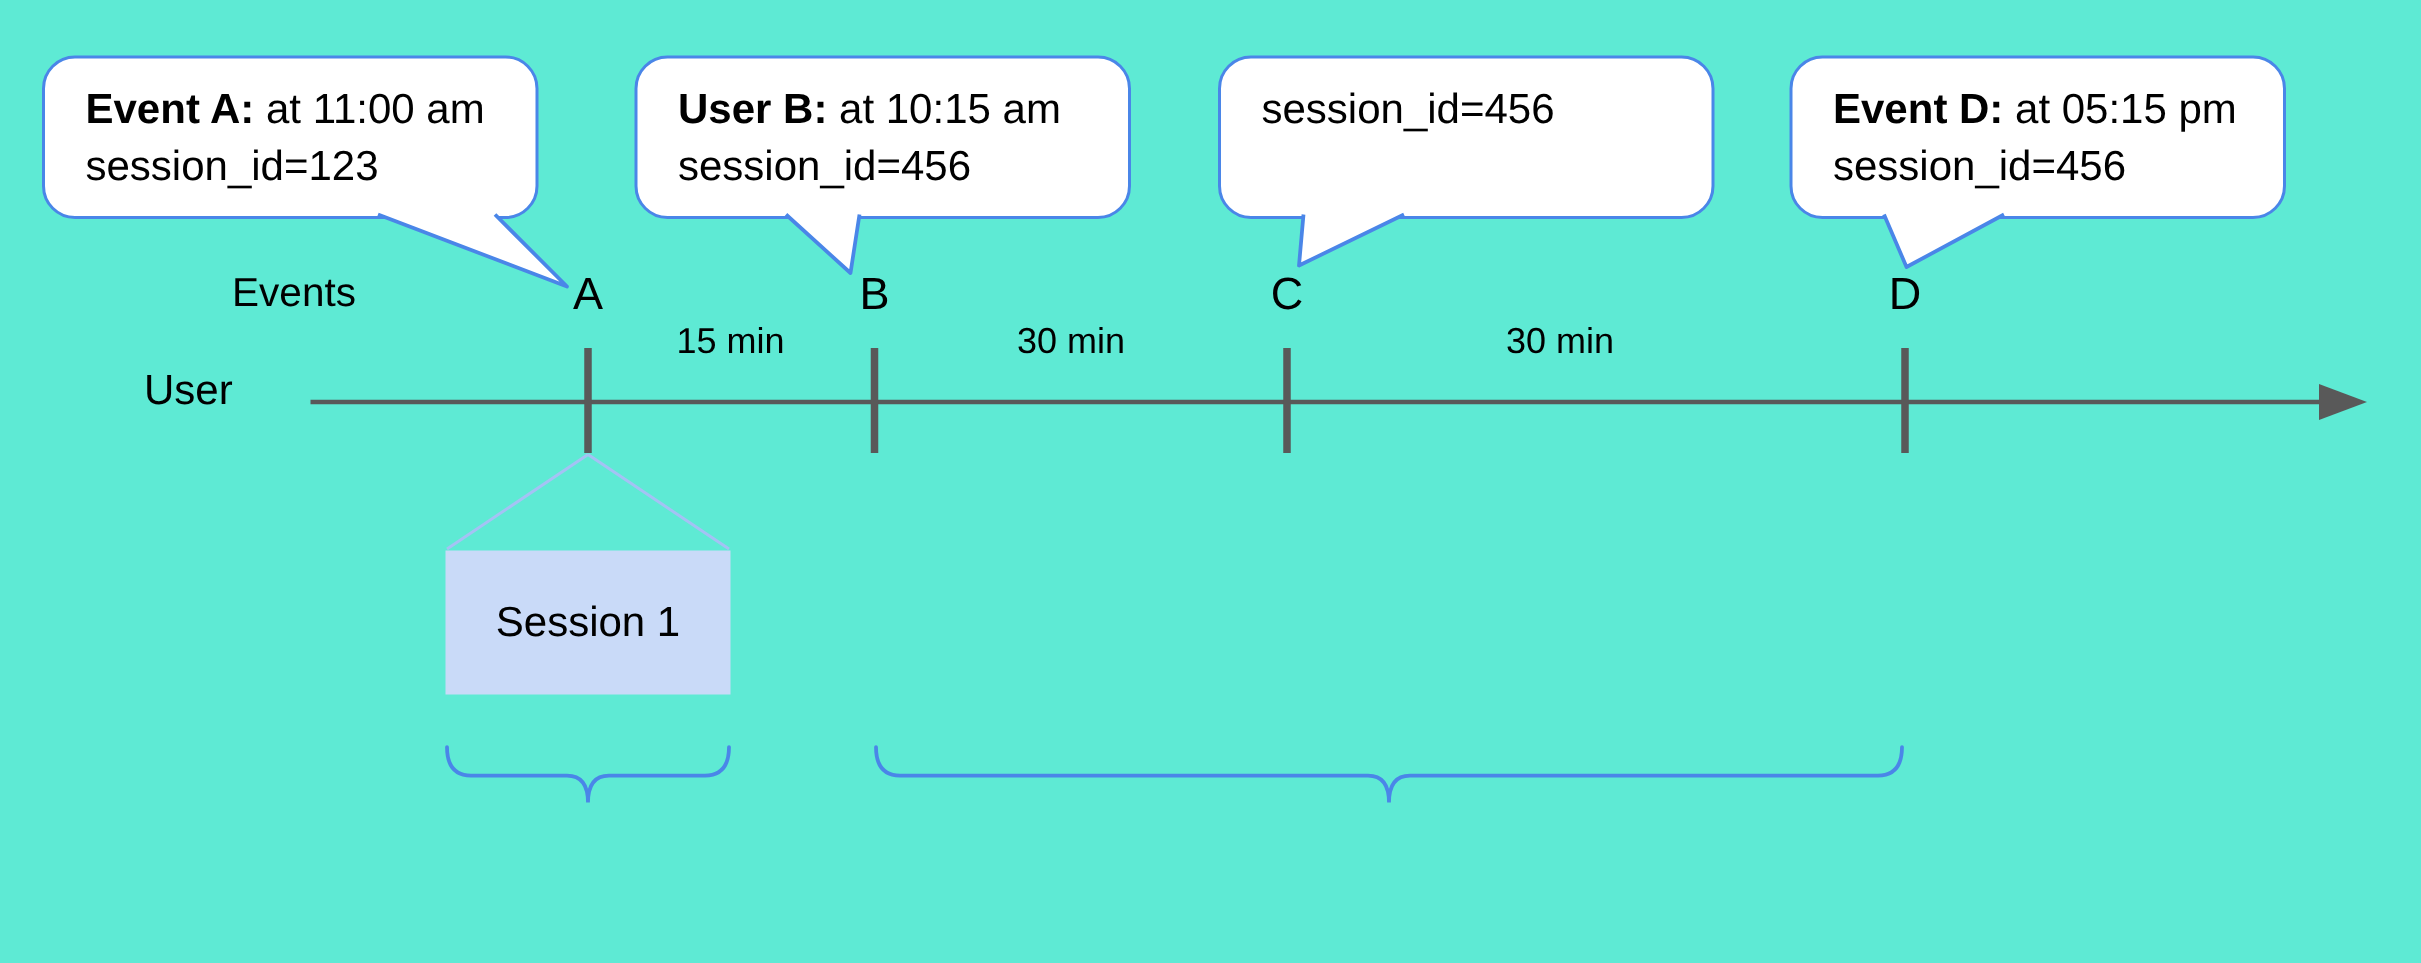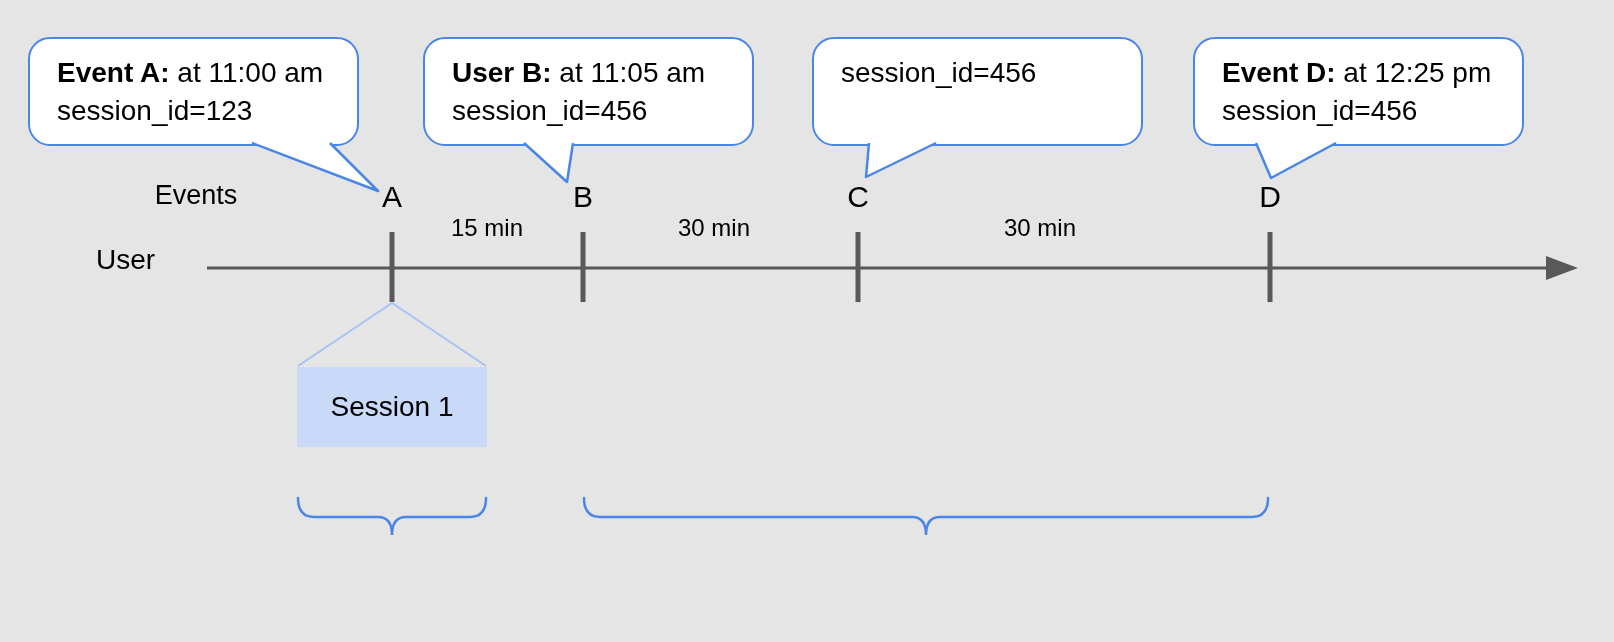--- a/index.html
+++ b/index.html
@@ -1,56 +1,56 @@
 <!DOCTYPE html>
 <html><head>
 <meta charset="utf-8">
 <style>
   html,body{margin:0;padding:0;background:#ffffff;}
   .canvas{
-    position:relative;width:1614px;height:642px;background:#e5e5e5;overflow:hidden;
+    position:relative;width:1614px;height:642px;background:#5eead4;overflow:hidden;
     font-family:"Liberation Sans", sans-serif;color:#000;
   }
   .overlay{position:absolute;left:0;top:0;width:1614px;height:642px;z-index:5;pointer-events:none;}
   .callout{
     position:absolute;top:37px;width:300px;height:72px;background:#fff;
     border:2.5px solid #4a86e8;border-radius:22px;padding:15px 0 18px 27px;
     font-size:28px;line-height:38px;z-index:2;
   }
   .callout .l1 b{font-weight:bold;}
   .lbl{position:absolute;font-size:29px;white-space:nowrap;z-index:3;}
   .center{transform:translateX(-50%);}
   .events-lbl{left:196px;top:180px;font-size:27px;text-align:center;}
   .user-lbl{left:96px;top:244px;font-size:28px;}
   .evt-letter{top:180px;font-size:30px;}
   .interval{top:214px;font-size:24px;}
   .session-box{
-    position:absolute;top:367px;height:80px;background:#c9daf8;z-index:1;
+    position:absolute;top:367px;height:96px;background:#c9daf8;z-index:1;
     display:flex;align-items:center;justify-content:center;font-size:28px;
   }
   .sess-len{top:572px;font-size:29px;}
 </style>
 </head>
 <body>
 
 <div class="canvas">
 
   <div class="callout" style="left:28px">
     <div class="l1"><b>Event A:</b><span> at 11:00 am</span></div>
     <div class="l2">session_id=123</div>
   </div>
   <div class="callout" style="left:423px">
-    <div class="l1"><b>User B:</b><span> at 11:05 am</span></div>
+    <div class="l1"><b>User B:</b><span> at 10:15 am</span></div>
     <div class="l2">session_id=456</div>
   </div>
   <div class="callout" style="left:812px">
     <div class="l2">session_id=456</div>
   </div>
   <div class="callout" style="left:1193px">
-    <div class="l1"><b>Event D:</b><span> at 12:25 pm</span></div>
+    <div class="l1"><b>Event D:</b><span> at 05:15 pm</span></div>
     <div class="l2">session_id=456</div>
   </div>
 
   <div class="lbl events-lbl center">Events</div>
   <div class="lbl user-lbl">User</div>
 
   <div class="lbl evt-letter center" style="left:392px">A</div>
   <div class="lbl evt-letter center" style="left:583px">B</div>
   <div class="lbl evt-letter center" style="left:858px">C</div>
   <div class="lbl evt-letter center" style="left:1270px">D</div>

